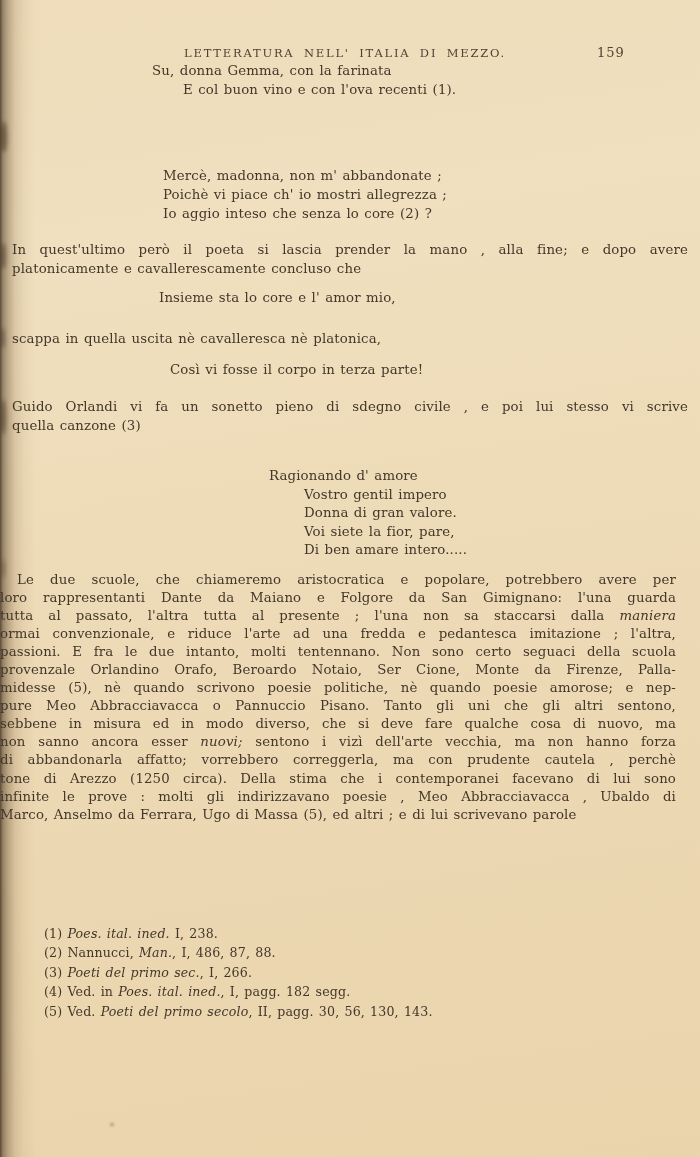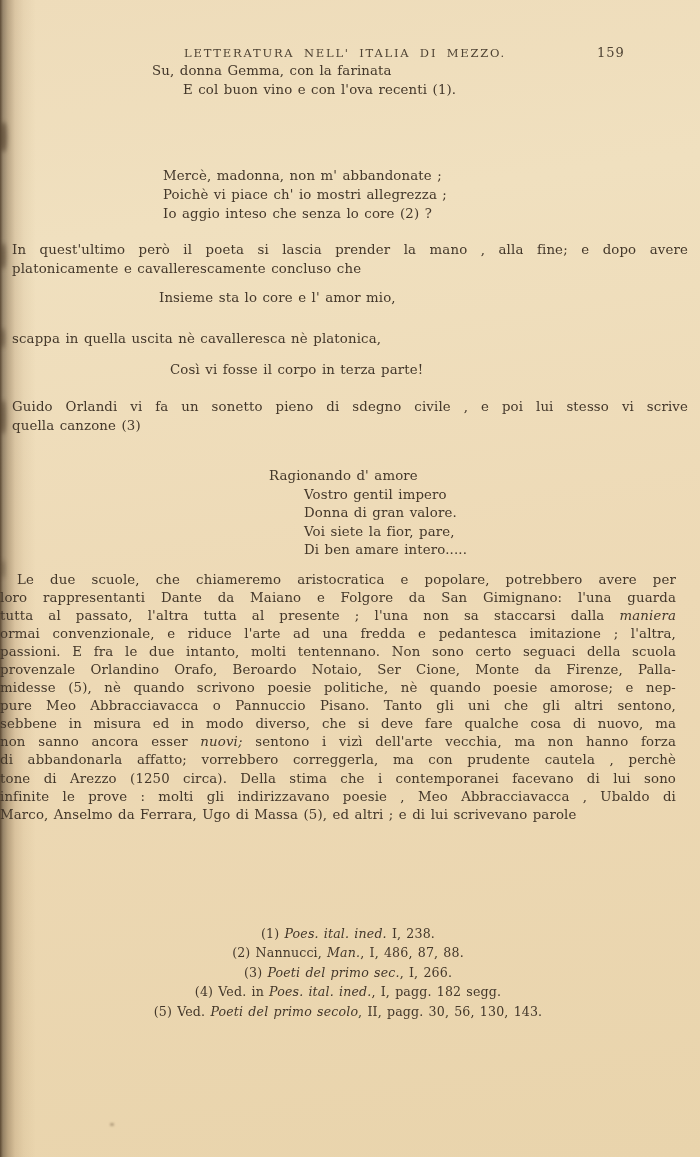--- a/index.html
+++ b/index.html
@@ -64,21 +64,21 @@
   .para4{top:398px;left:12px;width:676px;}
 
   .verse5{top:467px;left:225px;margin-left:44px;}
   .verse5 .ln{line-height:18.5px;}
   .verse5 .ln.v-in{padding-left:35px;}
 
   .para5{top:571px;left:0;width:676px;}
   .para5 .ln{line-height:18.05px;}
   .first-indent{padding-left:17px;}
 
-  .footnotes{top:924px;left:38px;width:620px;text-align:center;}
+  .footnotes{top:924px;left:44px;width:620px;}
   .footnotes .ln{font-size:12.6px;line-height:19.4px;}
 </style>
 </head>
 <body>
 
 <div class="page">
   <div class="gutter"></div>
   <div class="smudge s1"></div>
   <div class="smudge s2"></div>
   <div class="smudge s3"></div>

